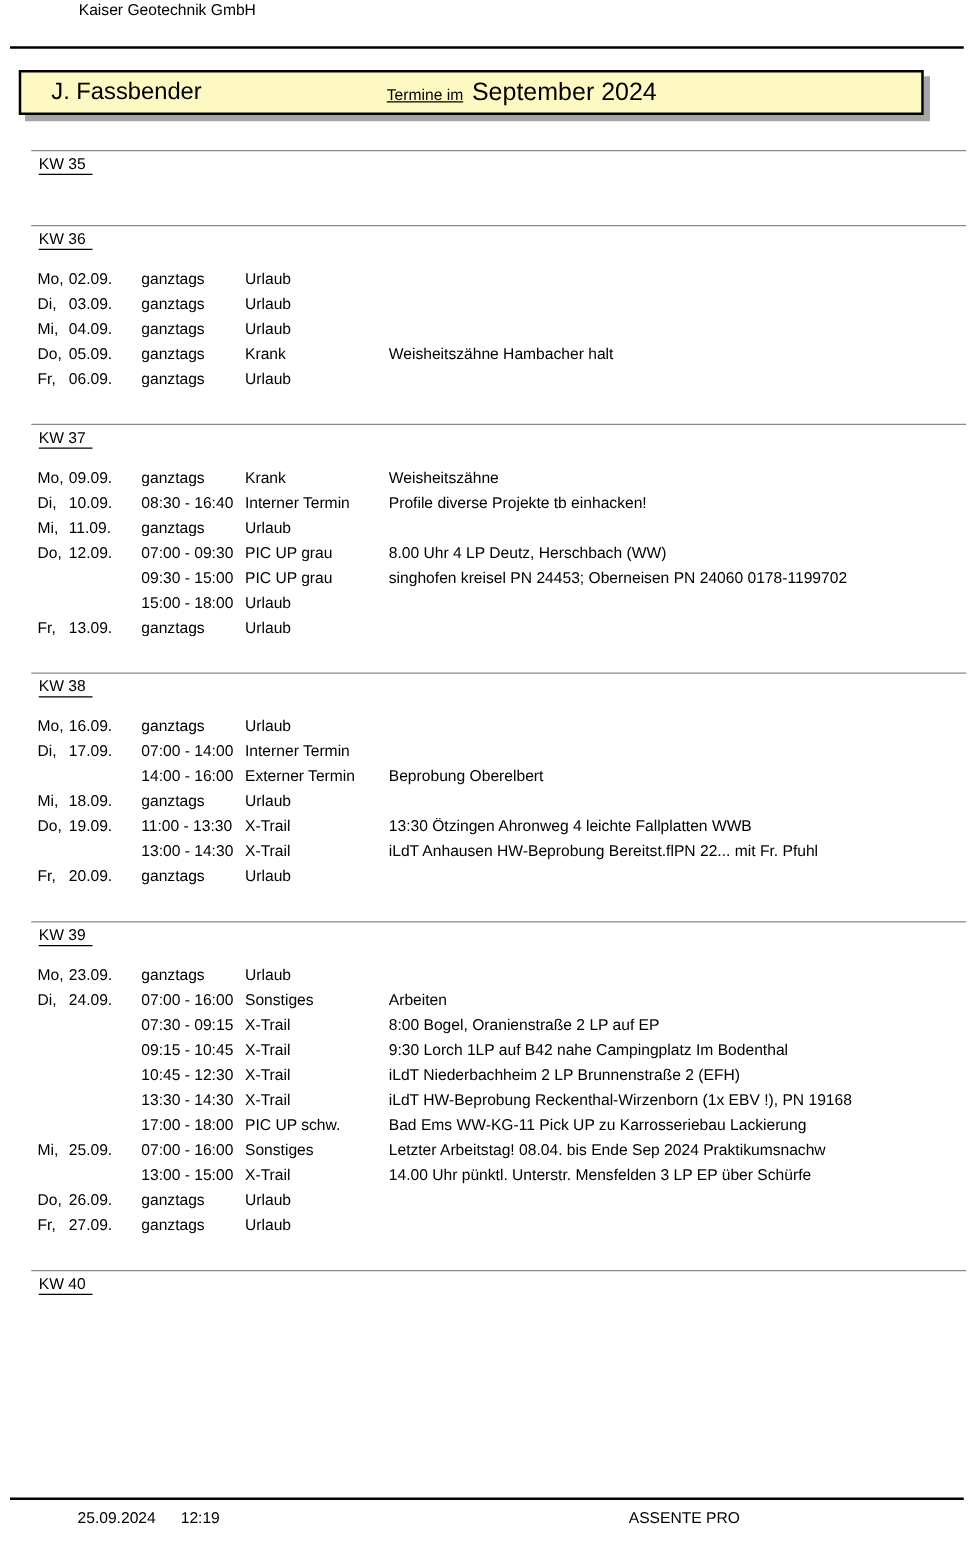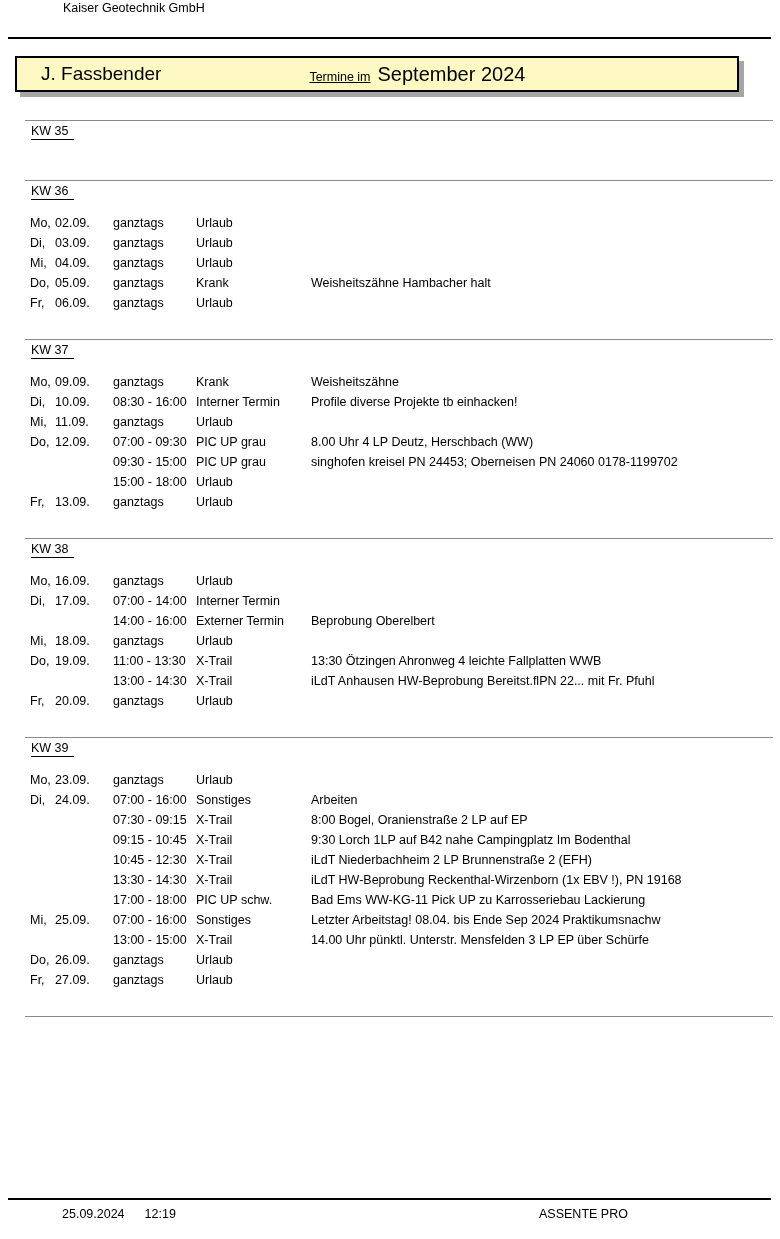--- a/index.html
+++ b/index.html
@@ -35,21 +35,21 @@
     display:grid; grid-template-columns:25px 40px 18px 83px 115px 1fr;
     height:20px; align-items:center; margin-left:30px; margin-right:6px;
     font-size:12.5px; white-space:nowrap;
   }
   .swatch { width:9px; height:9px; }
   .cell { overflow:hidden; }
   
   .footer-rule { position:absolute; left:8px; top:1198px; width:763px; height:2px; background:#000; }
   .footer-date { position:absolute; left:62px; top:1207px; }
   .footer-date .ftime { margin-left:20px; }
-  .footer-app { position:absolute; left:503px; top:1207px;margin-left:36px; }
+  .footer-app { position:absolute; left:503px; top:1207px; }
 </style>
 </head>
 <body>
 
 <div class="company">Kaiser Geotechnik GmbH</div>
 <div class="top-rule"></div>
 <div class="title-box">
   <span class="person">J. Fassbender</span>
   <span class="title-group">
     <span class="title-prefix">Termine im</span>
@@ -131,21 +131,21 @@
     <span class="cell"><span class="swatch" style="background: rgb(241, 238, 139);"></span></span>
     <span class="cell time">ganztags</span>
     <span class="cell type">Krank</span>
     <span class="cell desc">Weisheitszähne</span>
   </div>
 
   <div class="event-row">
     <span class="cell day">Di,</span>
     <span class="cell date">10.09.</span>
     <span class="cell"><span class="swatch" style="background: rgb(166, 160, 92);"></span></span>
-    <span class="cell time">08:30 - 16:00</span>
+    <span class="cell time">08:30 - 16:40</span>
     <span class="cell type">Interner Termin</span>
     <span class="cell desc">Profile diverse Projekte tb einhacken!</span>
   </div>
 
   <div class="event-row">
     <span class="cell day">Mi,</span>
     <span class="cell date">11.09.</span>
     <span class="cell"><span class="swatch" style="background: rgb(238, 0, 0);"></span></span>
     <span class="cell time">ganztags</span>
     <span class="cell type">Urlaub</span>
@@ -362,20 +362,23 @@
     <span class="cell"><span class="swatch" style="background: rgb(238, 0, 0);"></span></span>
     <span class="cell time">ganztags</span>
     <span class="cell type">Urlaub</span>
     <span class="cell desc"></span>
   </div>
 </div>
   </div>
 
   <div class="week">
     <div class="week-rule"></div>
+    <div class="week-label-row">
+      <span class="week-label">KW 40</span>
+    </div>
     <div class="events empty"></div>
   </div>
 </div>
 
 <div class="footer-rule"></div>
 <div class="footer-date">
   <span class="fdate">25.09.2024</span><span class="ftime">12:19</span>
 </div>
 <div class="footer-app">ASSENTE PRO</div>
 

